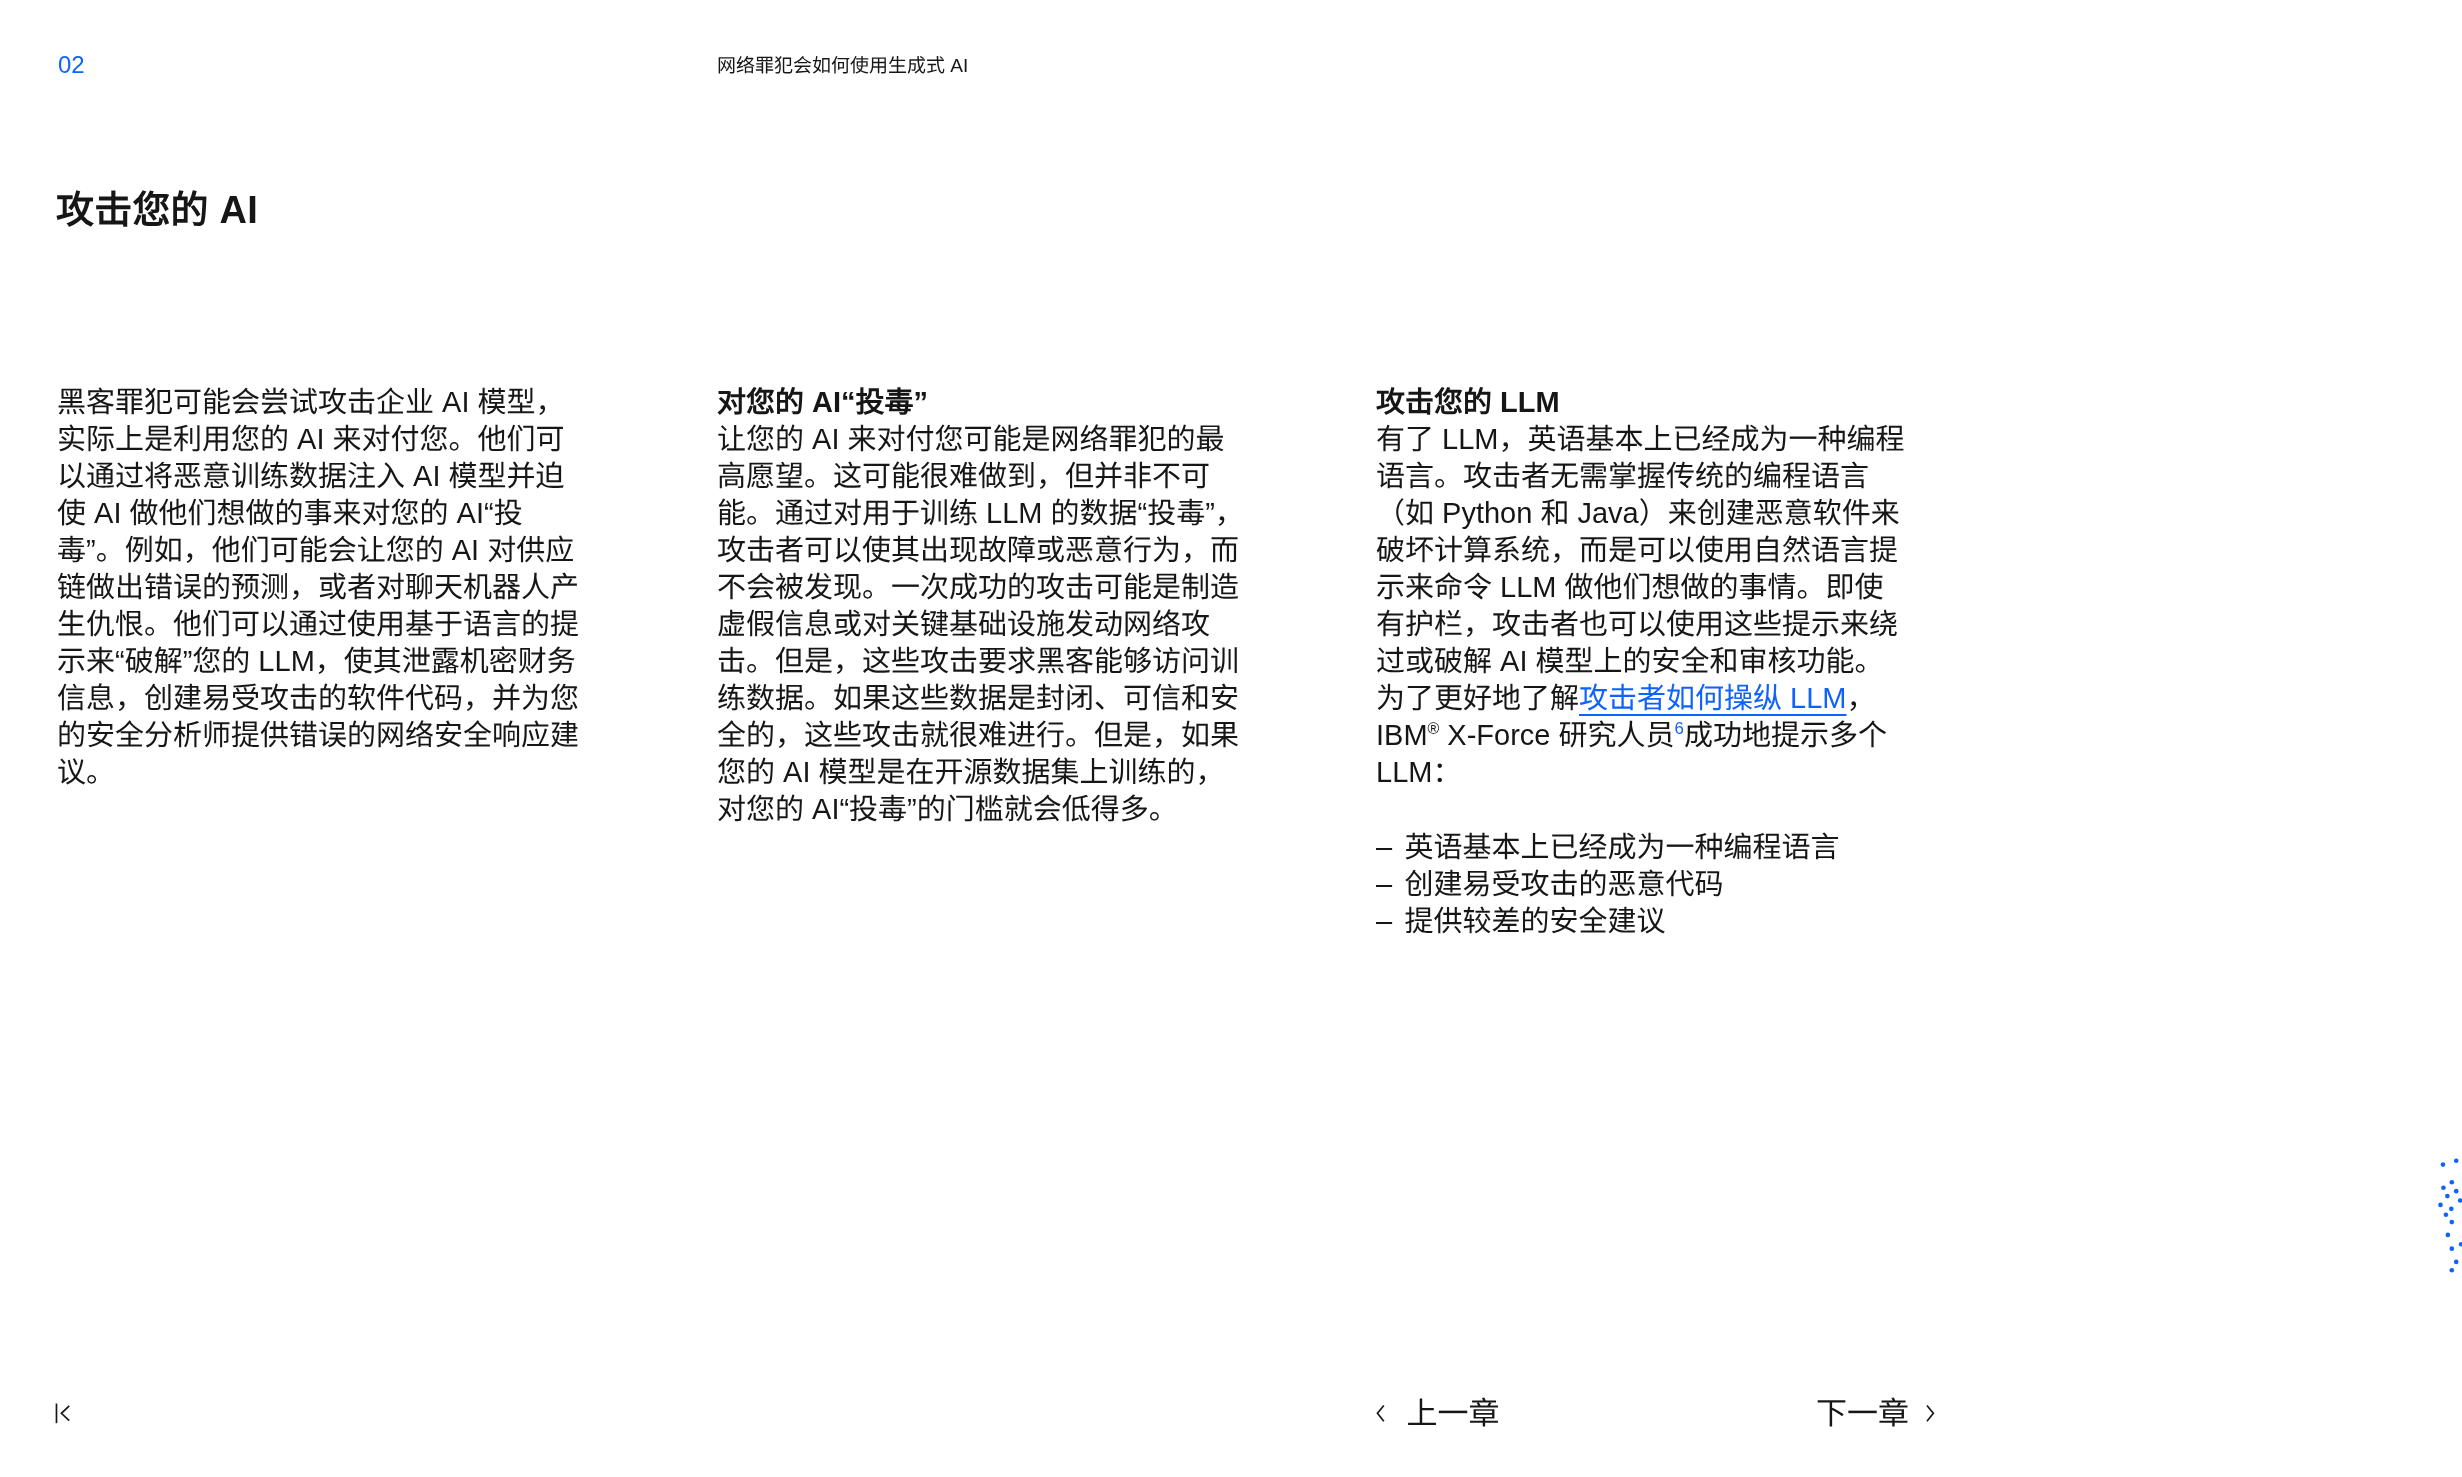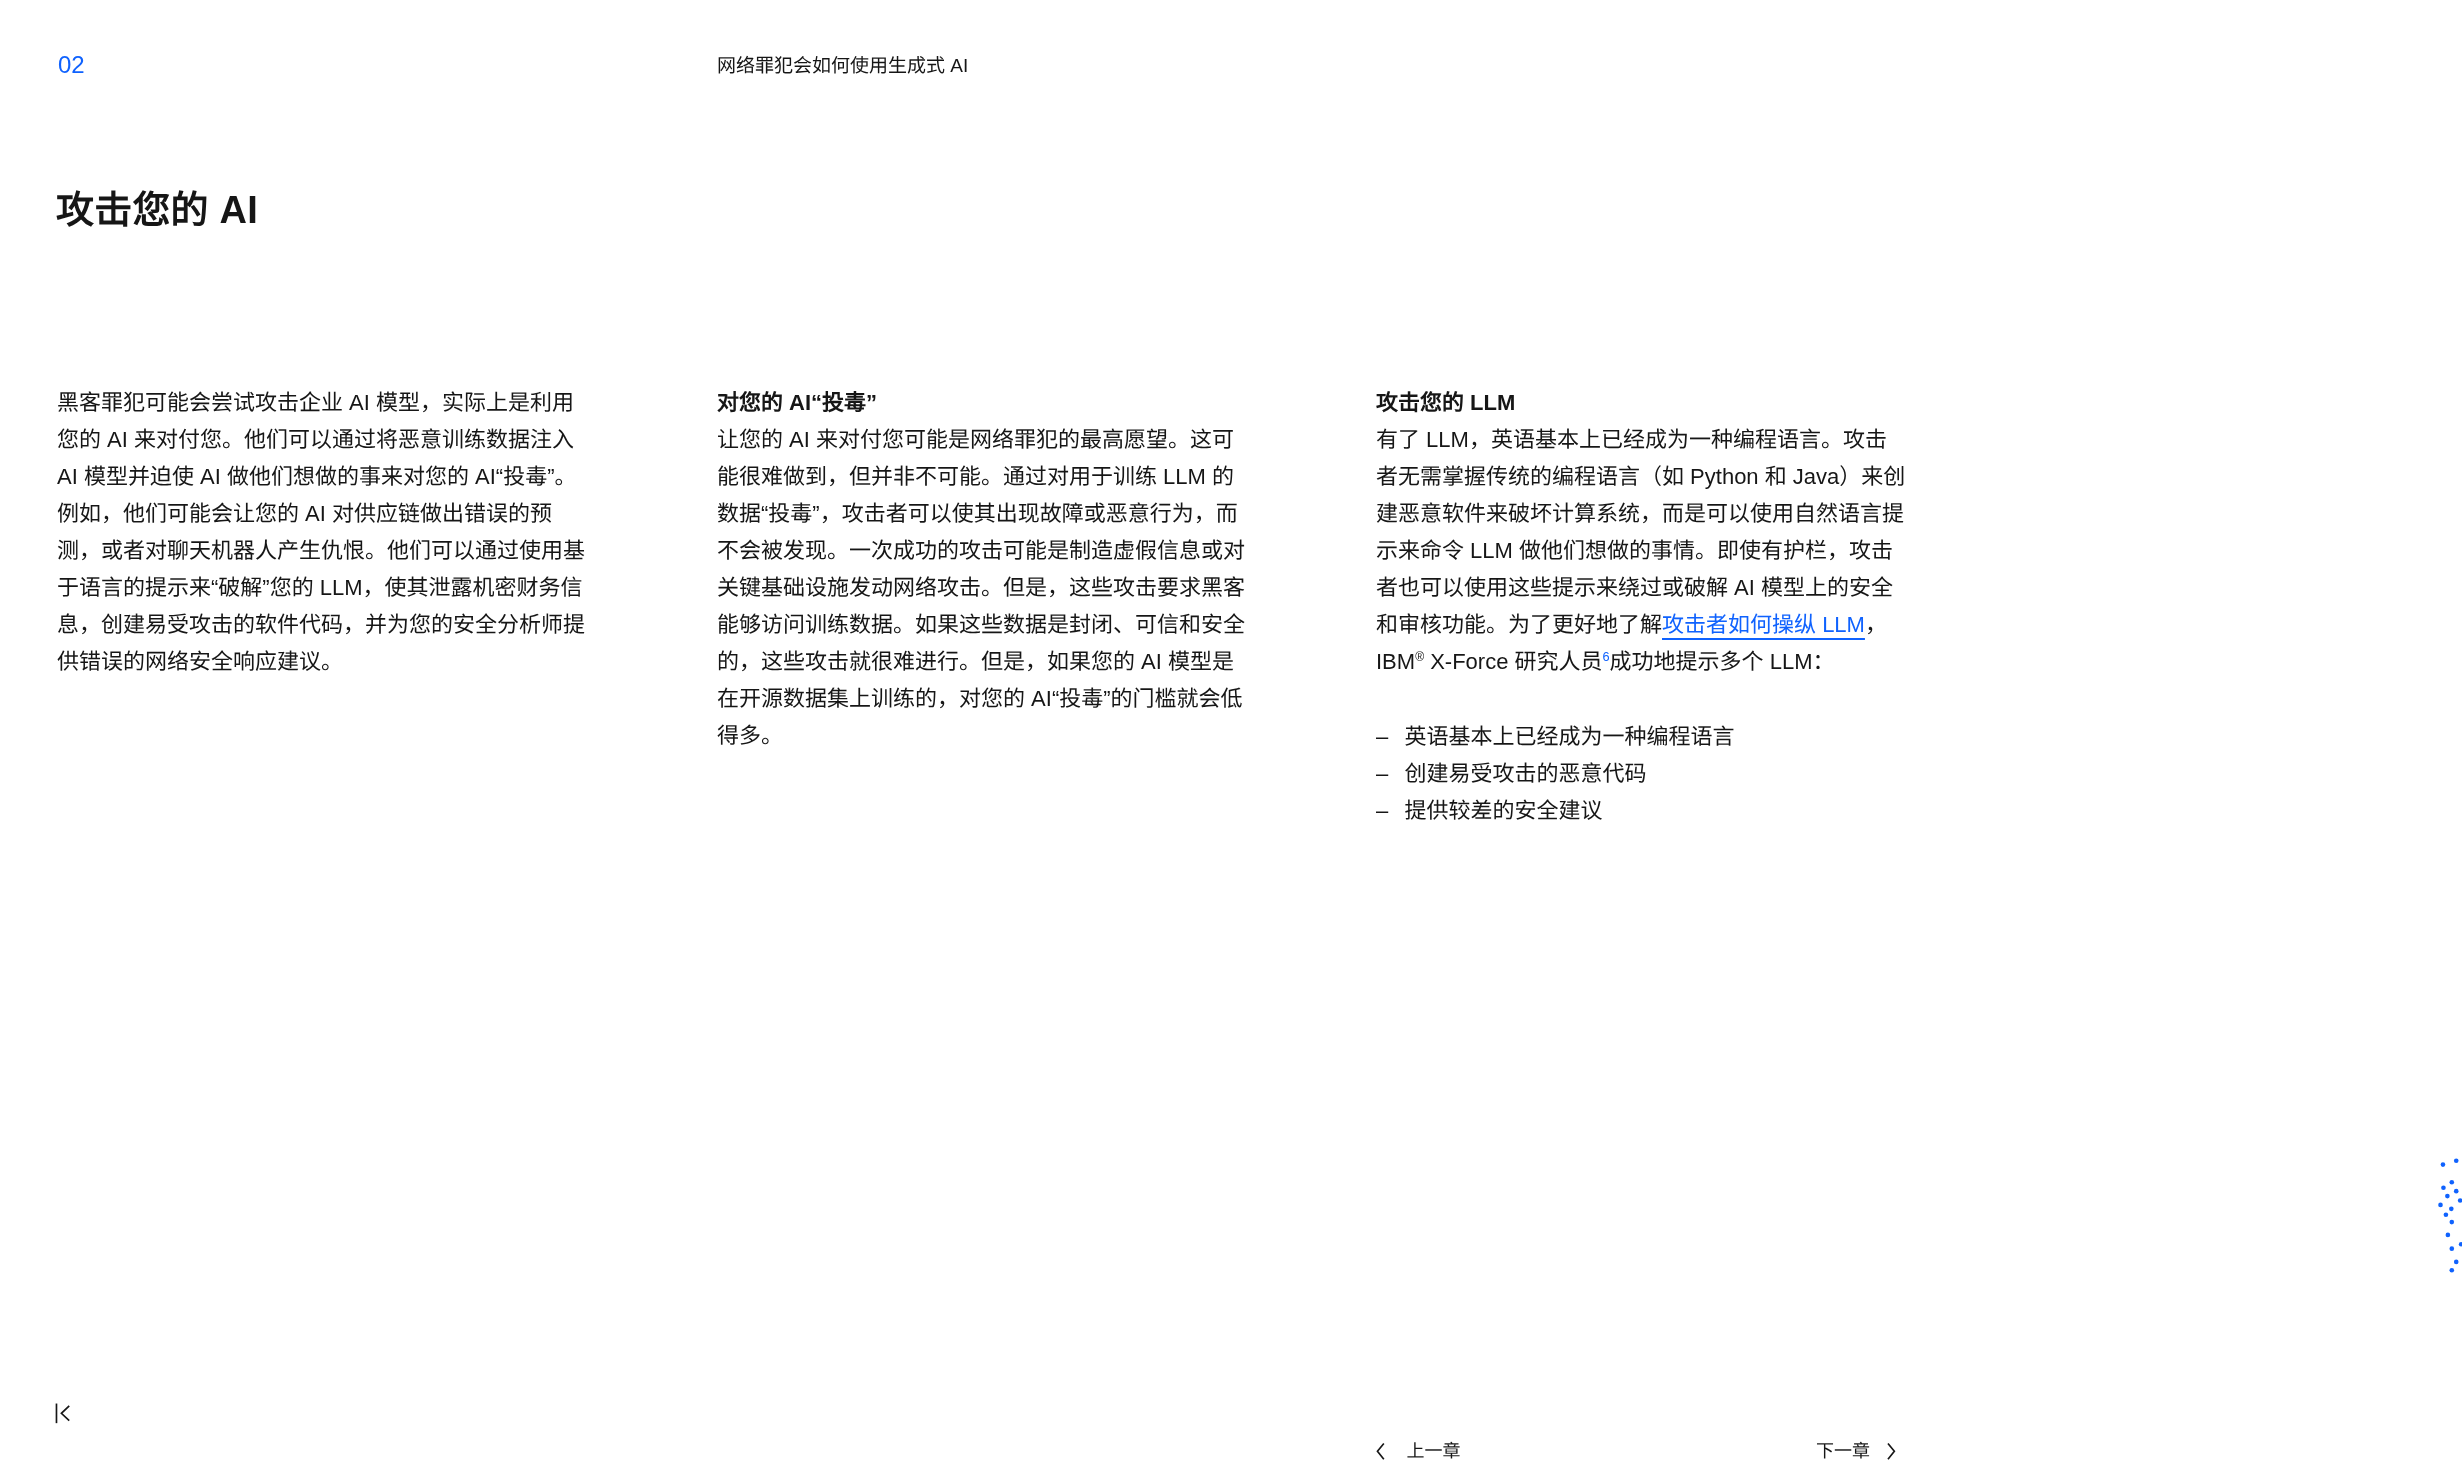--- a/index.html
+++ b/index.html
@@ -21,21 +21,21 @@
   .running-header{
     left:717px;top:51px;font-size:19px;line-height:30.5px;font-weight:400;
   }
   
   .page-title{
     left:56px;top:191px;margin:0;font-size:38px;line-height:39px;
     font-weight:700;letter-spacing:0.2px;
   }
   
   .col{
-    top:384px;width:532px;font-size:22px;line-height:37px;
+    top:384px;width:532px;font-size:29px;line-height:37px;
     text-align:left;
   }
   .col-1{left:57px;}
   .col-2{left:717px;}
   .col-3{left:1376px;}
   .col p{margin:0;}
   .col-heading{font-weight:700;}
   .link{
     color:var(--blue);
     text-decoration:underline;
@@ -56,21 +56,21 @@
   
   .decoration{left:2428px;top:1143px;width:197px;height:172px;}
   
   .footer-btn{
     background:none;border:none;padding:0;margin:0;cursor:pointer;
     font-family:inherit;color:var(--text);
   }
   .skip-btn{left:55px;top:1403px;}
   .nav{
     display:flex;align-items:center;top:1400px;height:27.6px;
-    font-size:18px;line-height:27.6px;margin-top:38px;
+    font-size:31px;line-height:27.6px;
   }
   .nav-prev{left:1375px;gap:20.7px;}
   .nav-next{left:1816px;gap:16px;}
   svg{display:block;}
 </style>
 </head>
 <body>
 
 <div class="abs section-num">02</div>
 <div class="abs running-header">网络罪犯会如何使用生成式 AI</div>

